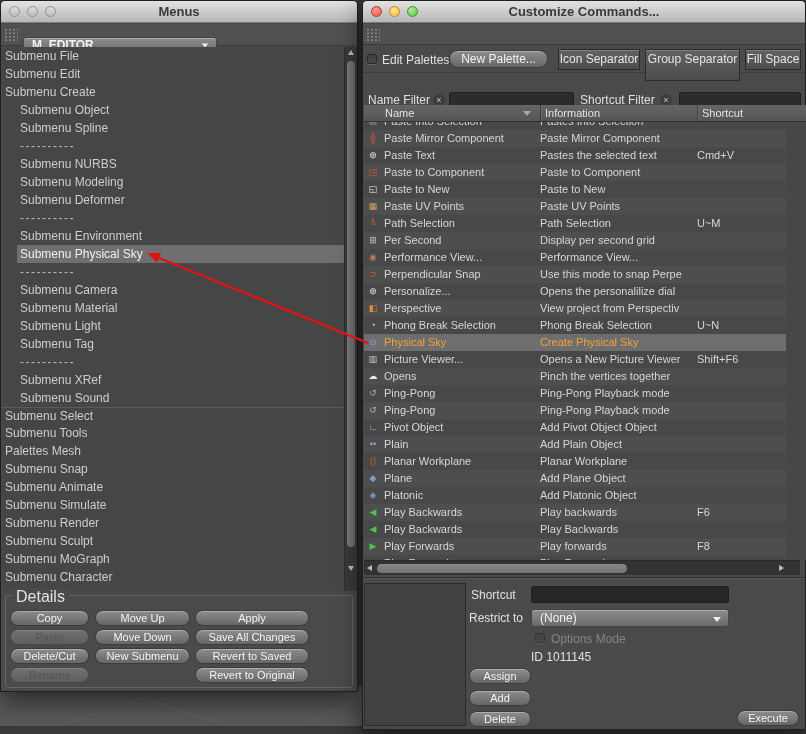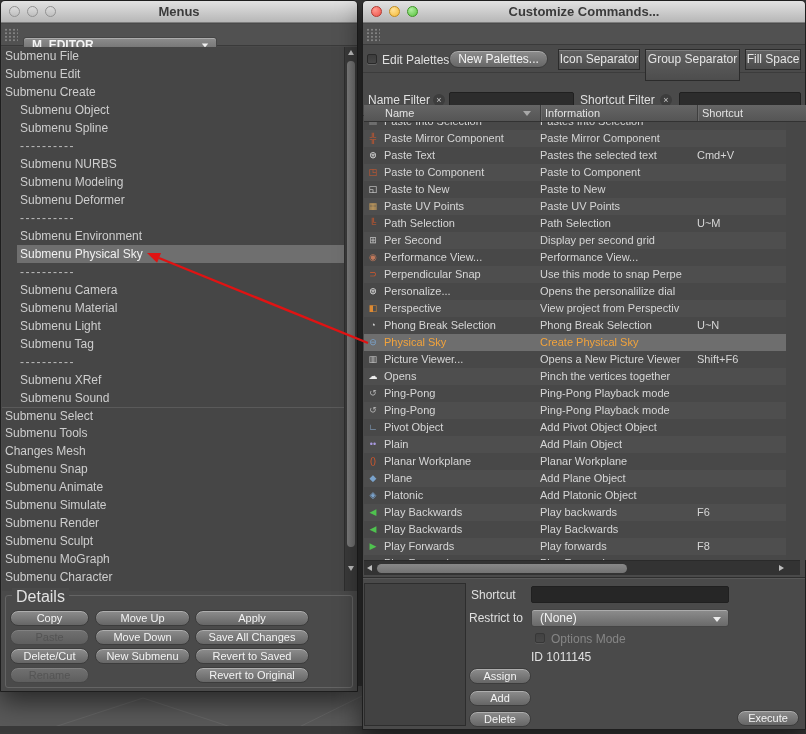--- a/index.html
+++ b/index.html
@@ -247,21 +247,21 @@
 
         <div class="tree-row topline">
           <span>Submenu Select</span>
         </div>
 
         <div class="tree-row">
           <span>Submenu Tools</span>
         </div>
 
         <div class="tree-row">
-          <span>Changes Mesh</span>
+          <span>Palettes Mesh</span>
         </div>
 
         <div class="tree-row">
           <span>Submenu Snap</span>
         </div>
 
         <div class="tree-row">
           <span>Submenu Animate</span>
         </div>
 
@@ -318,21 +318,21 @@
       <div class="title">Customize Commands...</div>
     </div>
 
     <div class="toolbar-row" id="cc-griprow">
       <div class="grip"></div>
     </div>
 
     <div class="palette-bar">
       <div class="checkbox" style="left:4px;top:8px;"></div>
       <div class="lbl" style="left:19px;top:7px;">Edit Palettes</div>
-      <div class="pill" style="left:86px;top:4px;width:99px;height:18px;border-radius:9px;line-height:16px;font-size:12px;">New Palettes...</div>
+      <div class="pill" style="left:86px;top:4px;width:99px;height:18px;border-radius:9px;line-height:16px;font-size:12px;">New Palette...</div>
       <div class="rbtn" style="left:195px;top:3px;width:82px;height:21px;line-height:19px;">Icon Separator</div>
       <div class="rbtn" style="left:282px;top:3px;width:95px;height:32px;line-height:19px;">Group Separator</div>
       <div class="rbtn" style="left:382px;top:3px;width:56px;height:21px;line-height:19px;">Fill Space</div>
     </div>
 
     <div class="filter-bar">
       <div class="lbl" style="left:5px;top:8px;">Name Filter</div>
       <div class="clear-icon" style="left:70px;top:9px;">×</div>
       <input class="text-input" style="left: 86px; top: 7px; width: 125px; height: 16px;" value="">
       <div class="lbl" style="left:217px;top:8px;">Shortcut Filter</div>

